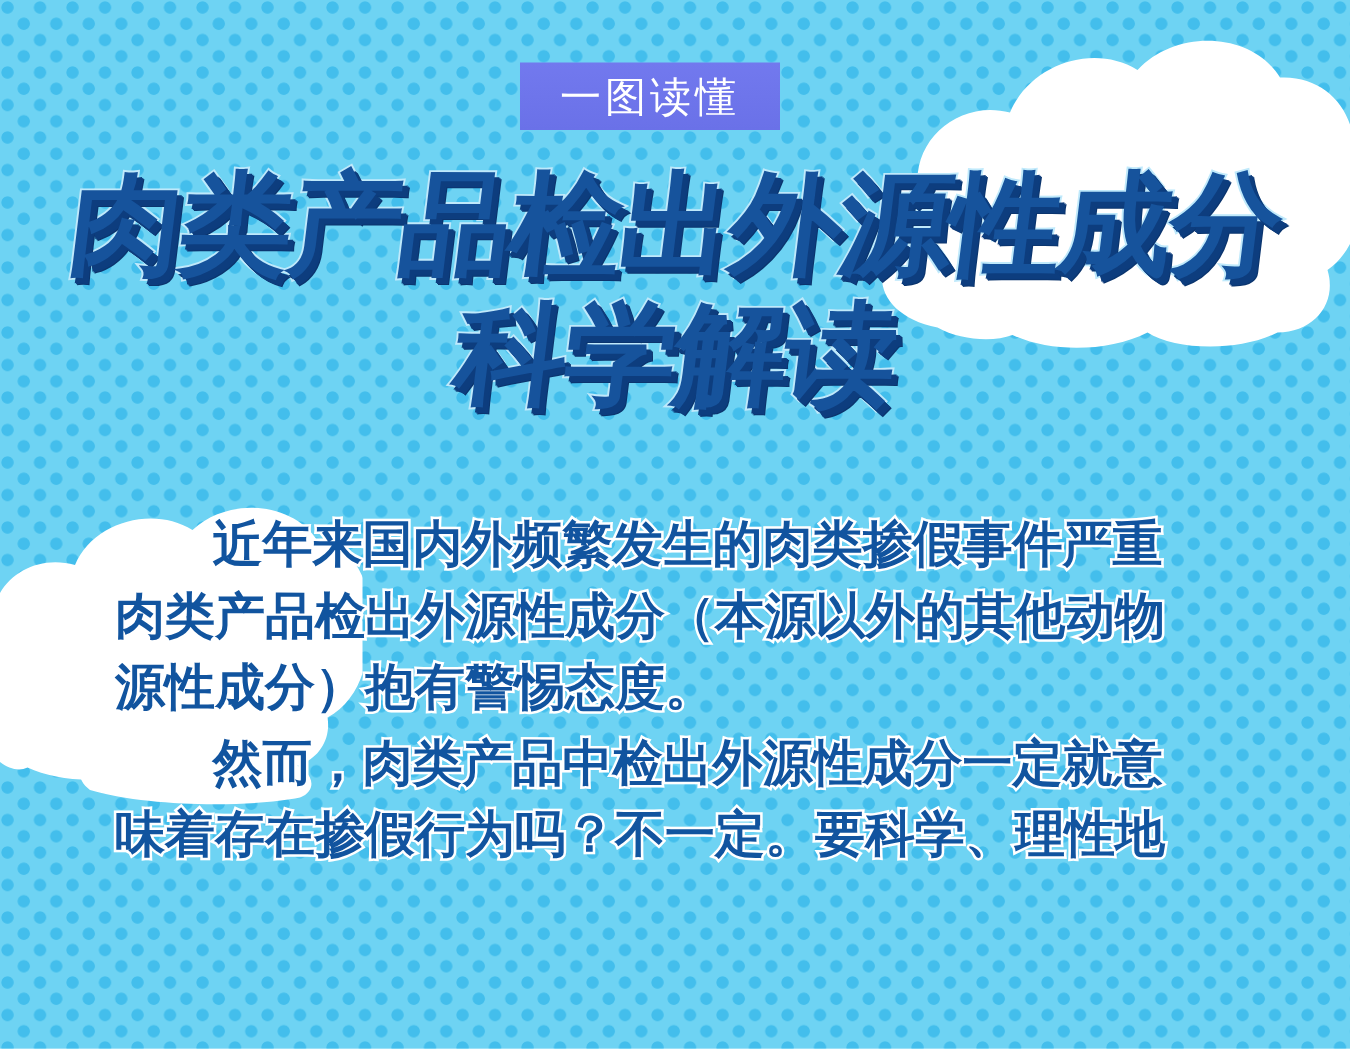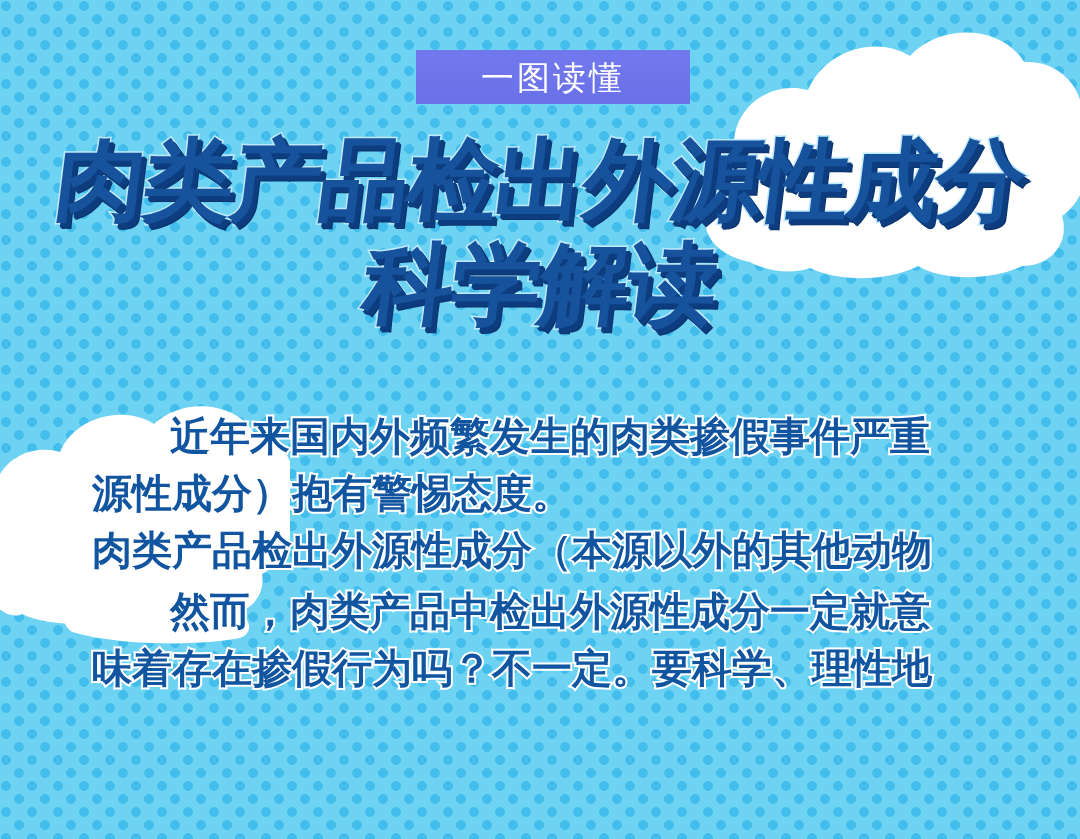--- a/index.html
+++ b/index.html
@@ -28,21 +28,21 @@
     z-index:1;
   }
 
   
   .cloud { position:absolute; z-index:2; pointer-events:none; }
 
   
   .badge {
     position:absolute;
     left:416px; top:50px;
-    width:274px; height:54px;
+    width:208px; height:54px;
     background:linear-gradient(180deg,#7279EE 0%,#6A71E8 100%);
     z-index:6;
     display:flex; align-items:center; justify-content:center;
   }
   .badge-text {
     color:#FFFFFF;
     font-size:33px;
     letter-spacing:3px;
     font-weight:400;
     line-height:1;
@@ -132,22 +132,22 @@
 
   <div class="title-block">
     <span class="title-line l1">肉类产品检出外源性成分</span>
     <span class="title-line l2">科学解读</span>
   </div>
 
   <div class="body-block">
 
     <div class="para">
       <span class="bline indent">近年来国内外频繁发生的肉类掺假事件严重</span>
+      <span class="bline">肉类产品检出外源性成分（本源以外的其他动物</span>
       <span class="bline">源性成分）抱有警惕态度。</span>
-      <span class="bline">肉类产品检出外源性成分（本源以外的其他动物</span>
     </div>
 
     <div class="para">
       <span class="bline indent">然而，肉类产品中检出外源性成分一定就意</span>
       <span class="bline">味着存在掺假行为吗？不一定。要科学、理性地</span>
     </div>
 
   </div>
 
 </div>

